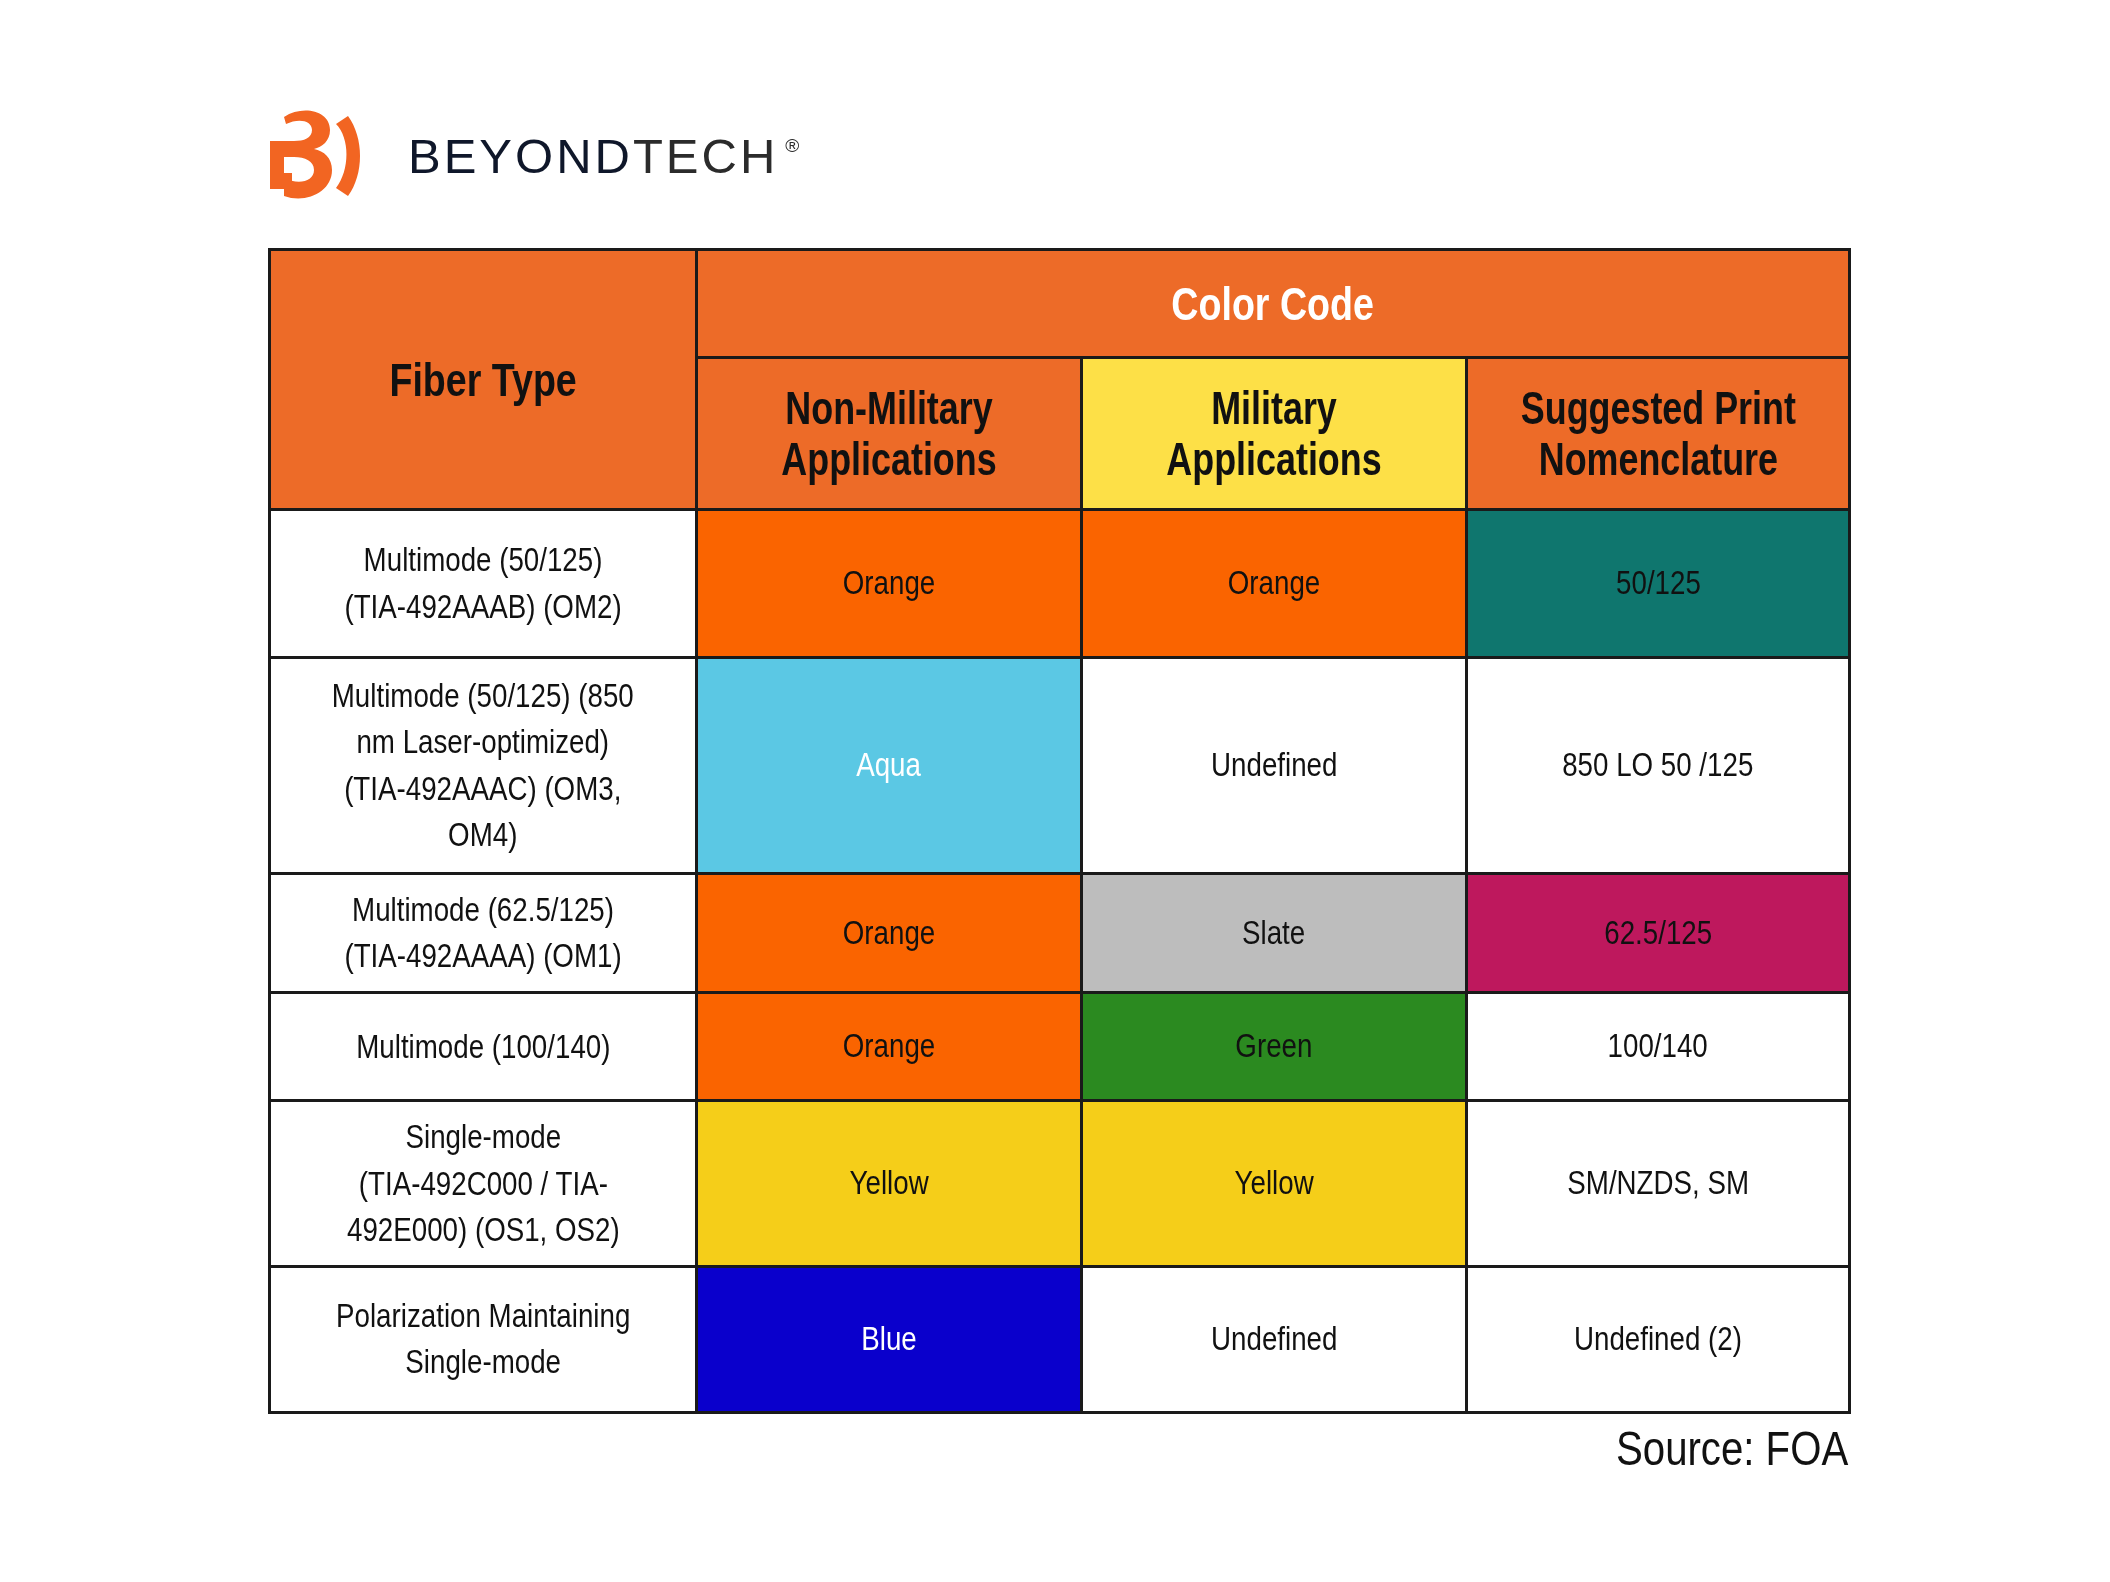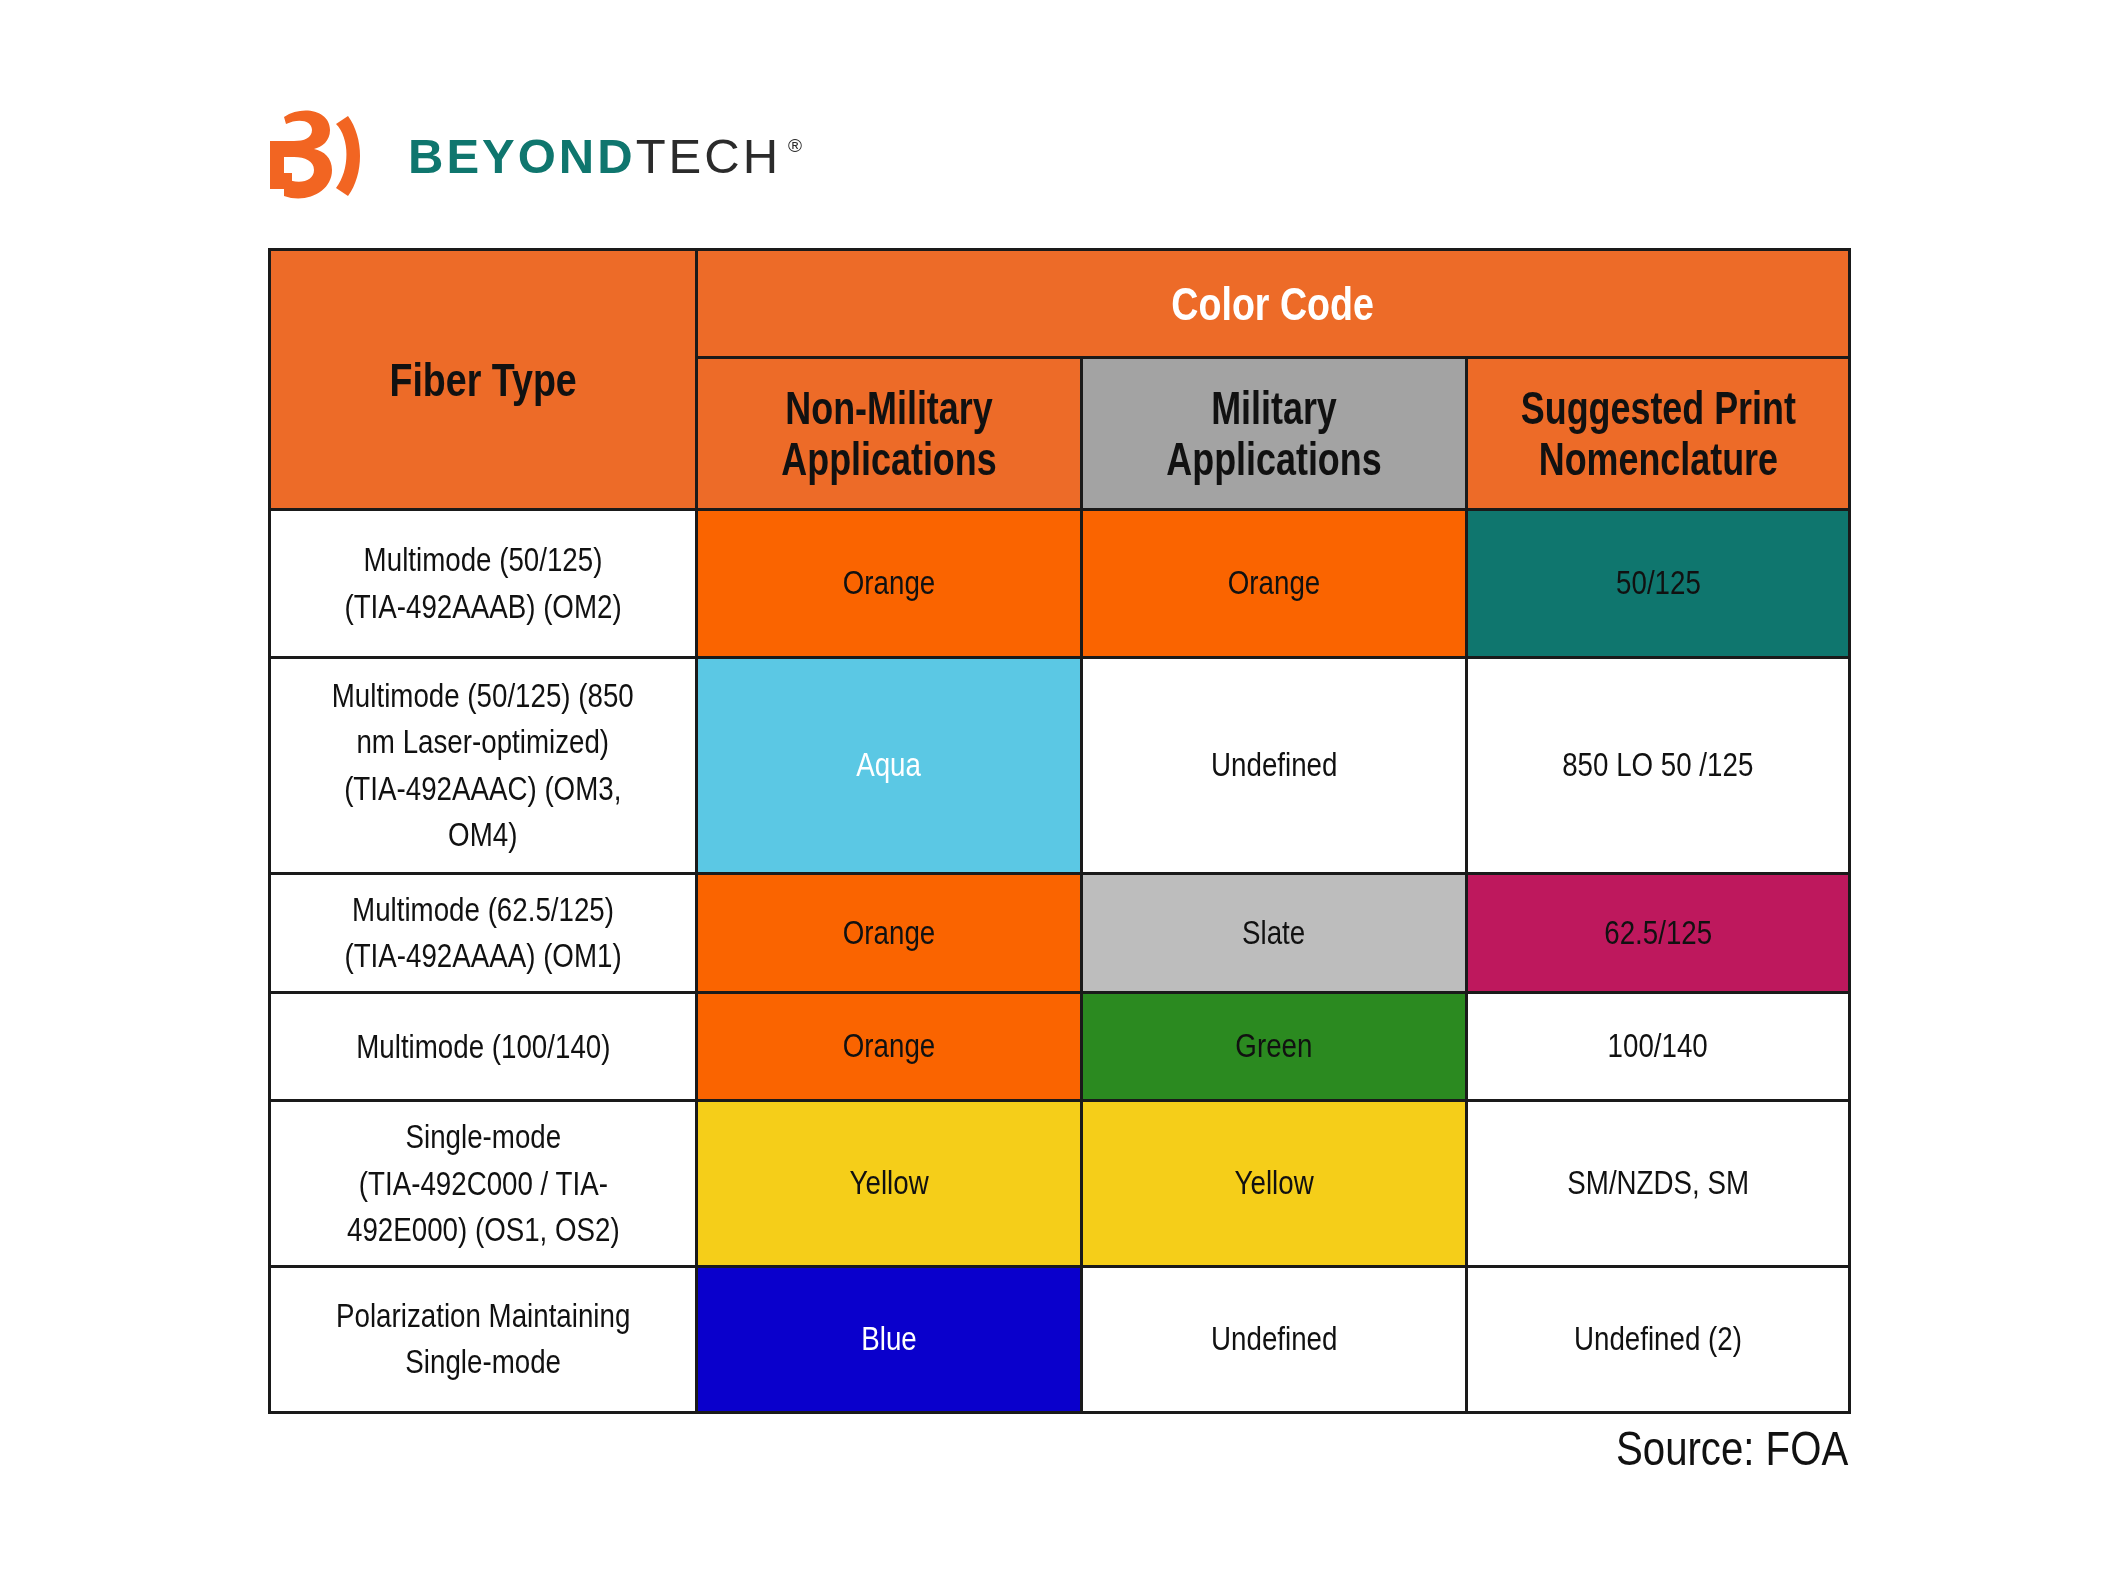--- a/index.html
+++ b/index.html
@@ -33,22 +33,22 @@
     height: 96px;
     display: block;
   }
   .logo-text {
     display: flex;
     align-items: flex-start;
     letter-spacing: 3.5px;
   }
   .logo-beyond {
     font-size: 49px;
-    font-weight: bold;
-    color: #0f766e;
+    font-weight: normal;
+    color: #0f172a;
     line-height: 1;
     letter-spacing: 3px;
   }
   .logo-tech {
     font-size: 49px;
     font-weight: 400;
     color: #2b2b2b;
     line-height: 1;
     letter-spacing: 3px;
   }
@@ -211,21 +211,21 @@
           </th>
           <th class="hdr-colorcode" colspan="3" style="background: rgb(237, 107, 40);">
             <span style="color: rgb(255, 255, 255);">Color Code</span>
           </th>
         </tr>
         <tr>
           <th class="hdr-sub" style="background: rgb(237, 107, 40); margin-left: 40px;">
             <span>Non-Military
 Applications</span>
           </th>
-          <th class="hdr-sub" style="background: #a3a3a3;">
+          <th class="hdr-sub" style="background: #fde047;">
             <span>Military
 Applications</span>
           </th>
           <th class="hdr-sub" style="background: rgb(237, 107, 40);">
             <span>Suggested Print
 Nomenclature</span>
           </th>
         </tr>
       </thead>
       <tbody>

